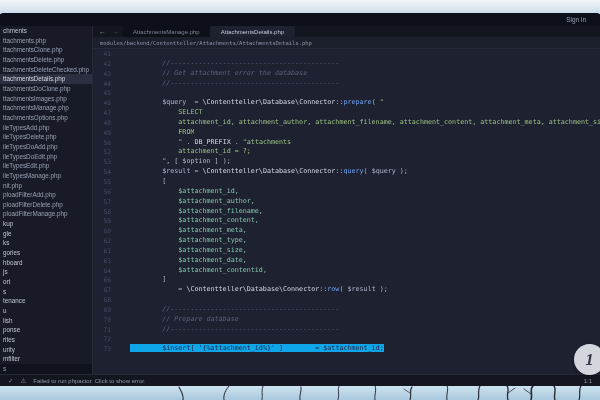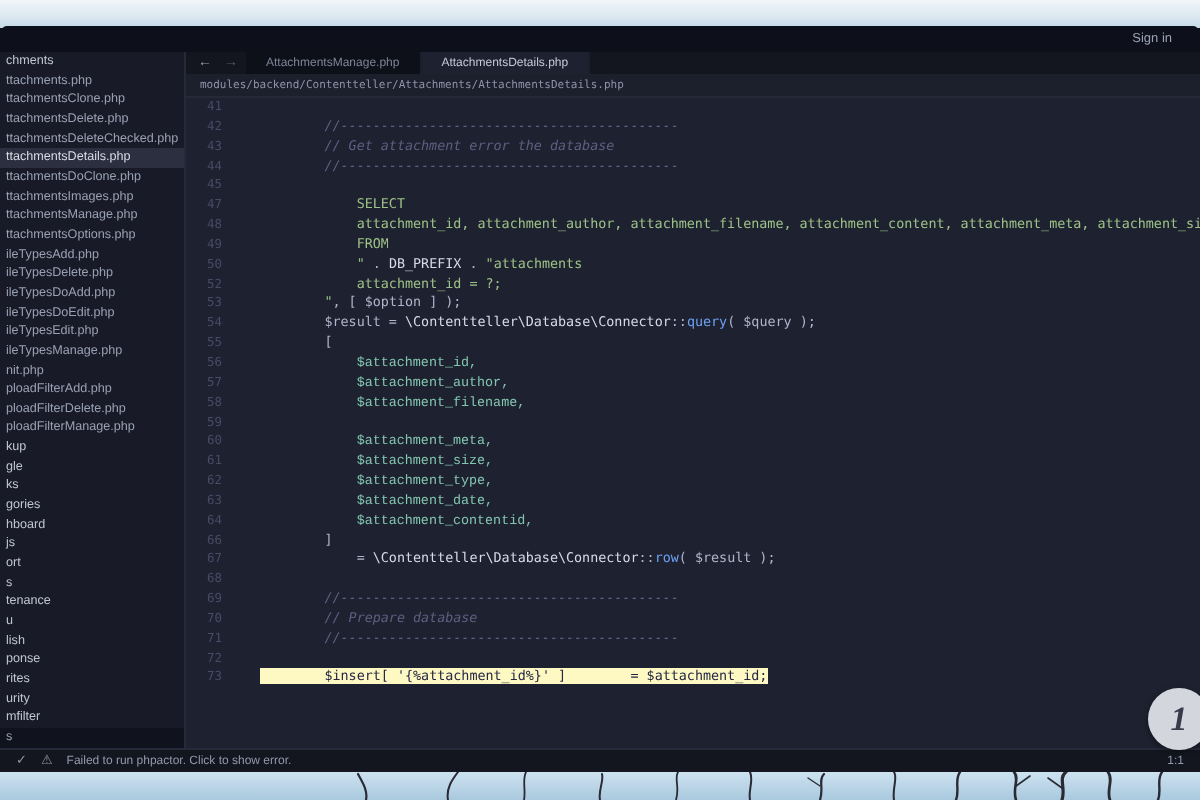--- a/index.html
+++ b/index.html
@@ -53,22 +53,22 @@
   .code { flex:1; overflow:hidden; font-family:"DejaVu Sans Mono", monospace;
           font-size:6.7px; background:#1e212f; }
   .code-row { display:flex; height:9.85px; line-height:9.85px; white-space:pre; }
   .gutter { width:18px; flex:none; text-align:right; color:#454c66; font-size:6.2px; }
   .code-text { padding-left:19px; white-space:pre; overflow:hidden; }
   .tk-p { color:#aeb5ca; }
   .tk-b { color:#d6dbe8; }
   .tk-c { color:#5a6180; font-style:italic; }
   .tk-s { color:#9dc287; }
   .tk-f { color:#6da1f2; }
-  .tk-t { color:#83c7b0;font-family:Liberation Mono, monospace; }
-  .selline span { background:#fef9c3; color:#242746 !important; }
+  .tk-t { color:#83c7b0; }
+  .selline span { background:#0ea5e9; color:#242746 !important; }
 
   
   .statusbar { height:13px; background:#14161f; border-top:1px solid #262a38;
                display:flex; align-items:center; padding:0 8px; gap:7px; }
   .sb-icon { font-size:6.5px; color:#8e94a8; line-height:1; cursor:pointer; }
   .sb-msg { font-size:6px; color:#9298ac; cursor:pointer; }
   .sb-right { margin-left:auto; font-size:6px; color:#9298ac; cursor:pointer; }
 
   
   .watermark { position:absolute; left:574px; top:344px; width:31px; height:31px;
@@ -149,35 +149,36 @@
           <span class="breadcrumb">modules/backend/Contentteller/Attachments/AttachmentsDetails.php</span>
         </div>
 
         <div class="code">
           <div>
               <div class="code-row"><span class="gutter">41</span><span class="code-text"></span></div>
               <div class="code-row"><span class="gutter">42</span><span class="code-text"><span class="tk-c">        //------------------------------------------</span></span></div>
               <div class="code-row"><span class="gutter">43</span><span class="code-text"><span class="tk-c">        // Get attachment error the database</span></span></div>
               <div class="code-row"><span class="gutter">44</span><span class="code-text"><span class="tk-c">        //------------------------------------------</span></span></div>
               <div class="code-row"><span class="gutter">45</span><span class="code-text"></span></div>
+              <div class="code-row"><span class="gutter">46</span><span class="code-text"><span class="tk-p">        </span><span class="tk-p">$query</span><span class="tk-p">  = </span><span class="tk-b">\Contentteller\Database\Connector</span><span class="tk-p">::</span><span class="tk-f">prepare</span><span class="tk-p">( </span><span class="tk-s">"</span></span></div>
               <div class="code-row"><span class="gutter">47</span><span class="code-text"><span class="tk-p">            </span><span class="tk-s">SELECT</span></span></div>
               <div class="code-row"><span class="gutter">48</span><span class="code-text"><span class="tk-p">            </span><span class="tk-s">attachment_id, attachment_author, attachment_filename, attachment_content, attachment_meta, attachment_size, attachment_type, attachment_date, attachment_contentid, attachment_integrity</span></span></div>
               <div class="code-row"><span class="gutter">49</span><span class="code-text"><span class="tk-p">            </span><span class="tk-s">FROM</span></span></div>
               <div class="code-row"><span class="gutter">50</span><span class="code-text"><span class="tk-p">            </span><span class="tk-s">" </span><span class="tk-p">. </span><span class="tk-b">DB_PREFIX</span><span class="tk-p"> . </span><span class="tk-s">"attachments</span></span></div>
               <div class="code-row"><span class="gutter">52</span><span class="code-text"><span class="tk-p">            </span><span class="tk-s">attachment_id = ?;</span></span></div>
               <div class="code-row"><span class="gutter">53</span><span class="code-text"><span class="tk-p">        </span><span class="tk-s">"</span><span class="tk-p">, [ </span><span class="tk-p">$option</span><span class="tk-p"> ] );</span></span></div>
               <div class="code-row"><span class="gutter">54</span><span class="code-text"><span class="tk-p">        </span><span class="tk-p">$result</span><span class="tk-p"> = </span><span class="tk-b">\Contentteller\Database\Connector</span><span class="tk-p">::</span><span class="tk-f">query</span><span class="tk-p">( </span><span class="tk-p">$query</span><span class="tk-p"> );</span></span></div>
               <div class="code-row"><span class="gutter">55</span><span class="code-text"><span class="tk-p">        [</span></span></div>
               <div class="code-row"><span class="gutter">56</span><span class="code-text"><span class="tk-p">            </span><span class="tk-t">$attachment_id,</span></span></div>
               <div class="code-row"><span class="gutter">57</span><span class="code-text"><span class="tk-p">            </span><span class="tk-t">$attachment_author,</span></span></div>
               <div class="code-row"><span class="gutter">58</span><span class="code-text"><span class="tk-p">            </span><span class="tk-t">$attachment_filename,</span></span></div>
-              <div class="code-row"><span class="gutter">59</span></div>
+              <div class="code-row"><span class="gutter">59</span><span class="code-text"><span class="tk-p">            </span><span class="tk-t">$attachment_content,</span></span></div>
               <div class="code-row"><span class="gutter">60</span><span class="code-text"><span class="tk-p">            </span><span class="tk-t">$attachment_meta,</span></span></div>
+              <div class="code-row"><span class="gutter">62</span><span class="code-text"><span class="tk-p">            </span><span class="tk-t">$attachment_type,</span></span></div>
               <div class="code-row"><span class="gutter">61</span><span class="code-text"><span class="tk-p">            </span><span class="tk-t">$attachment_size,</span></span></div>
-              <div class="code-row"><span class="gutter">62</span><span class="code-text"><span class="tk-p">            </span><span class="tk-t">$attachment_type,</span></span></div>
               <div class="code-row"><span class="gutter">63</span><span class="code-text"><span class="tk-p">            </span><span class="tk-t">$attachment_date,</span></span></div>
               <div class="code-row"><span class="gutter">64</span><span class="code-text"><span class="tk-p">            </span><span class="tk-t">$attachment_contentid,</span></span></div>
               <div class="code-row"><span class="gutter">66</span><span class="code-text"><span class="tk-p">        ]</span></span></div>
               <div class="code-row"><span class="gutter">67</span><span class="code-text"><span class="tk-p">            = </span><span class="tk-b">\Contentteller\Database\Connector</span><span class="tk-p">::</span><span class="tk-f">row</span><span class="tk-p">( </span><span class="tk-p">$result</span><span class="tk-p"> );</span></span></div>
               <div class="code-row"><span class="gutter">68</span><span class="code-text"></span></div>
               <div class="code-row"><span class="gutter">69</span><span class="code-text"><span class="tk-c">        //------------------------------------------</span></span></div>
               <div class="code-row"><span class="gutter">70</span><span class="code-text"><span class="tk-c">        // Prepare database</span></span></div>
               <div class="code-row"><span class="gutter">71</span><span class="code-text"><span class="tk-c">        //------------------------------------------</span></span></div>
               <div class="code-row"><span class="gutter">72</span><span class="code-text"></span></div>
               <div class="code-row"><span class="gutter">73</span><span class="code-text selline"><span class="tk-p">        </span><span class="tk-p">$insert</span><span class="tk-p">[ </span><span class="tk-s">'{%attachment_id%}'</span><span class="tk-p"> ]</span><span class="tk-p">        = </span><span class="tk-p">$attachment_id;</span></span></div>

